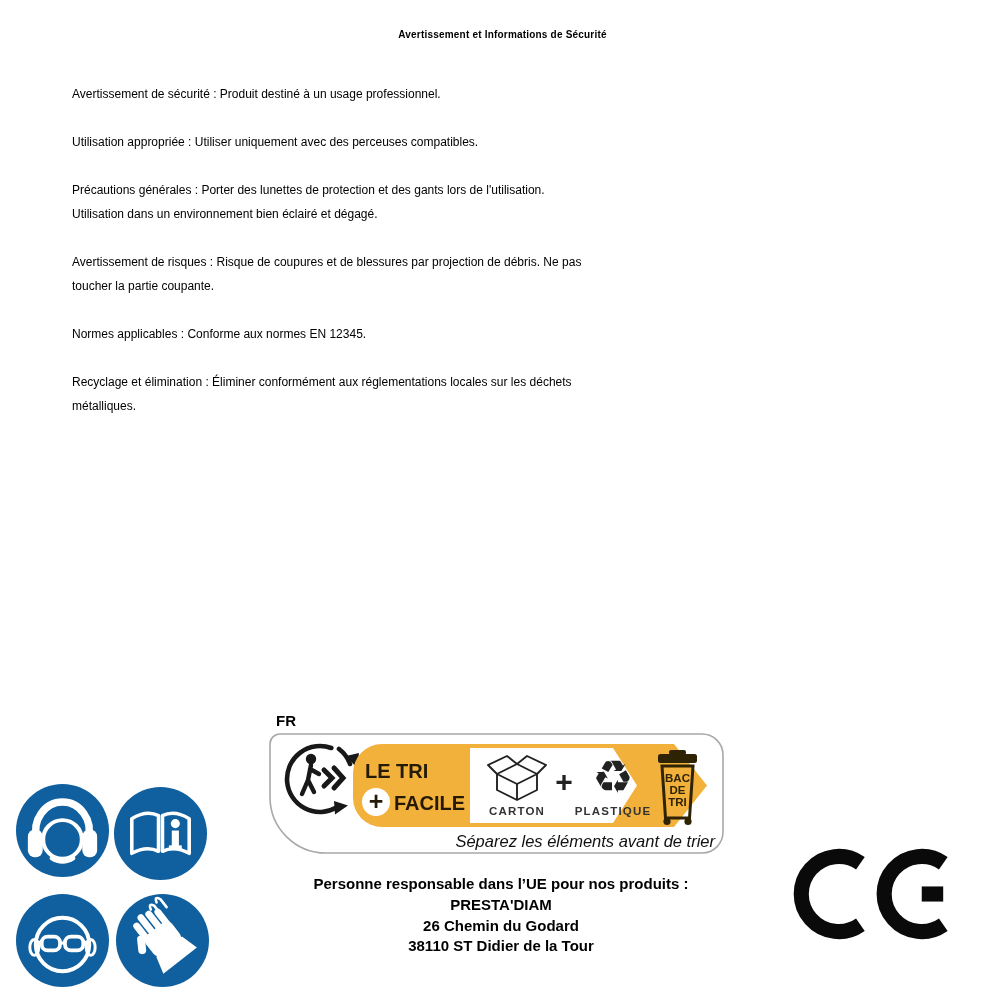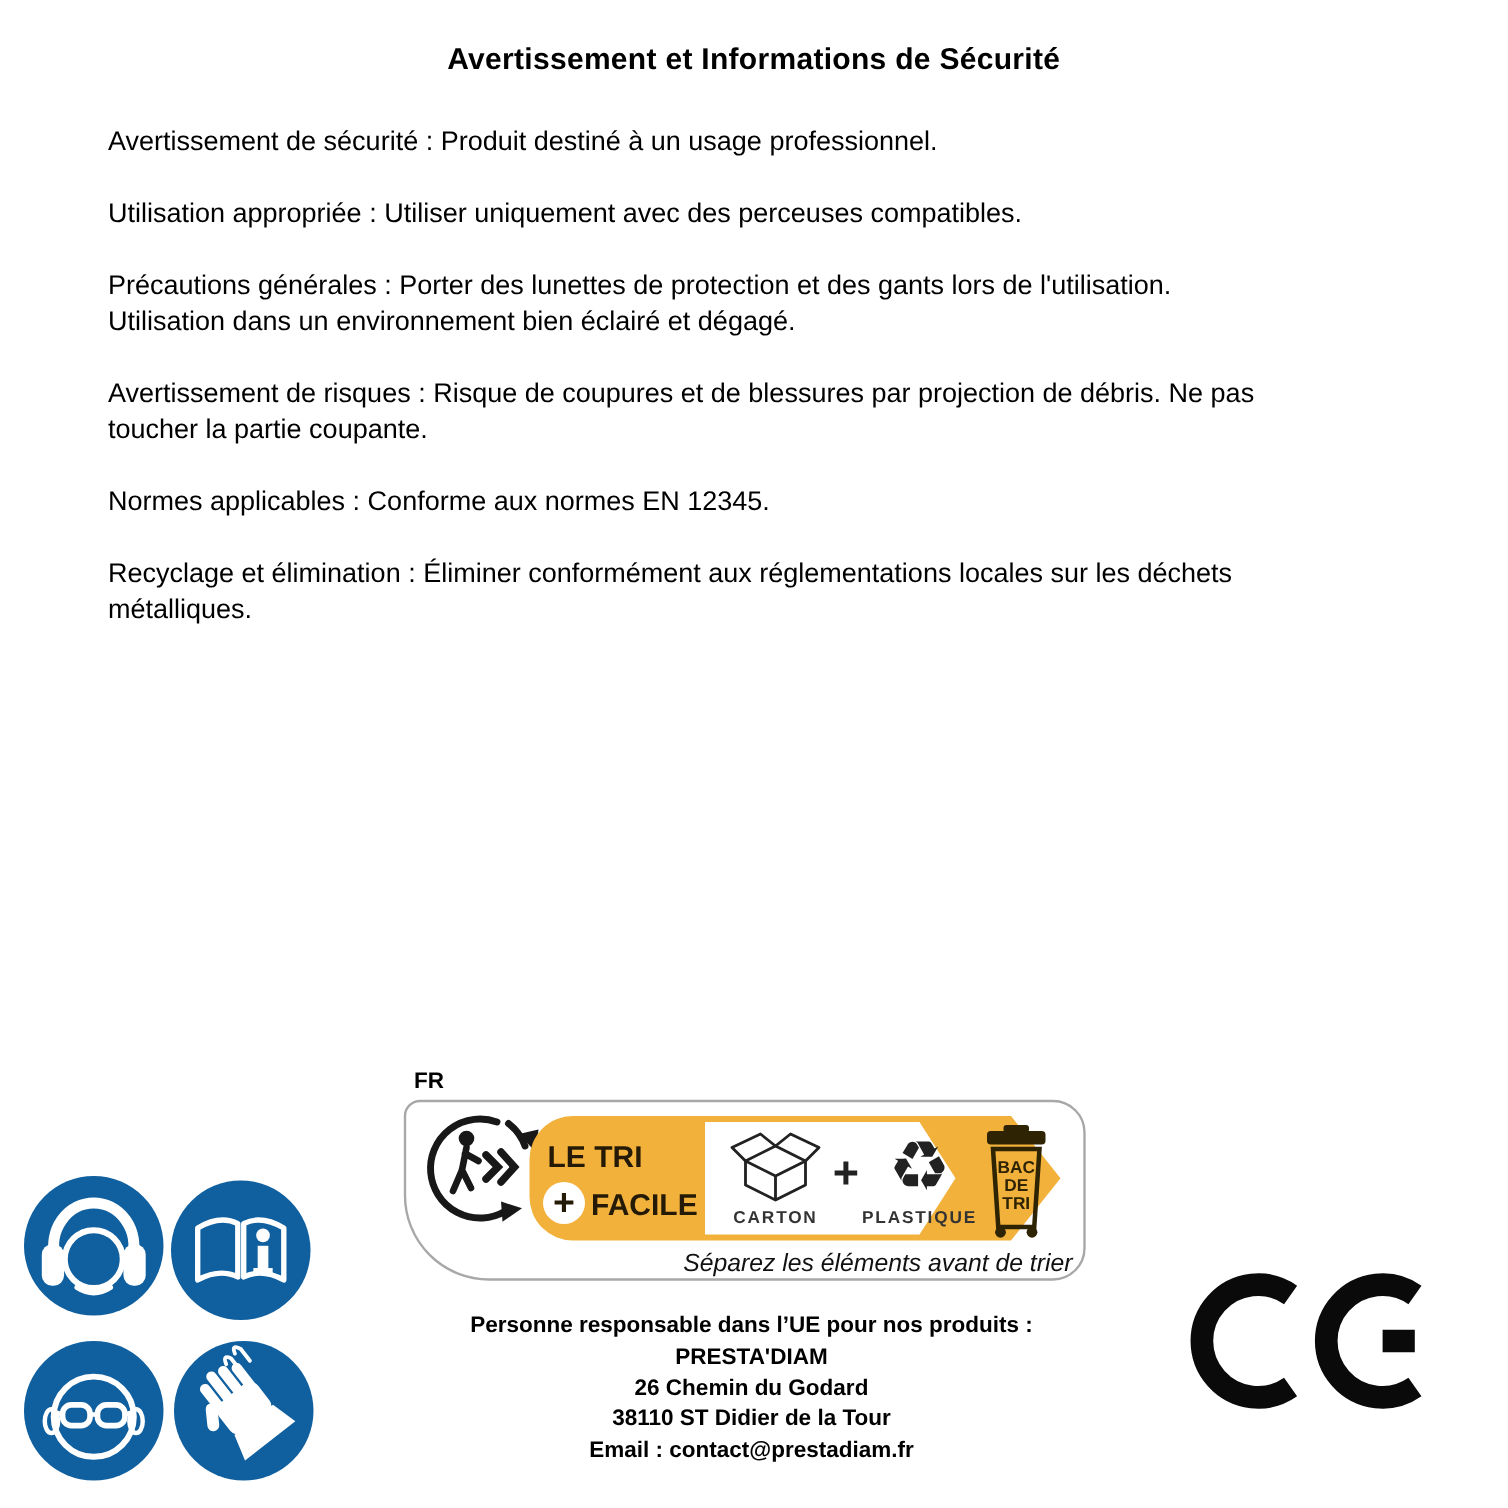--- a/index.html
+++ b/index.html
@@ -1,20 +1,20 @@
 <!DOCTYPE html>
 <html><head>
 <meta charset="utf-8">
 <style>
   html,body{margin:0;padding:0;background:#fff;}
   .page{position:relative;width:1005px;height:1005px;background:#ffffff;overflow:hidden;
         font-family:"Liberation Sans",sans-serif;color:#000;}
   .doc-title{position:absolute;top:29px;left:0;width:100%;text-align:center;
-             font-size:20px;font-weight:bold;letter-spacing:.2px;}
-  .body-text{position:absolute;left:72px;top:82px;width:880px;font-size:18px;line-height:24px;}
+             font-size:10px;font-weight:bold;letter-spacing:.2px;}
+  .body-text{position:absolute;left:72px;top:82px;width:880px;font-size:12px;line-height:24px;}
   .body-text p{margin:0 0 24px 0;}
   .body-text .line{display:block;}
   .safety-icons{position:absolute;left:14px;top:782px;width:198px;height:208px;}
   .picto{position:absolute;width:95px;height:95px;}
   .picto svg{display:block;width:100%;height:100%;}
   .p1{left:1px;top:1px;} .p2{left:99px;top:4px;} .p3{left:1px;top:111px;} .p4{left:101px;top:111px;}
   .fr-code{position:absolute;left:276px;top:712px;font-size:15px;font-weight:bold;}
   .tri-label{position:absolute;left:268px;top:732px;width:459px;height:124px;}
   .tri-label svg{display:block;width:100%;height:100%;}
   .responsible{position:absolute;left:255px;top:874px;width:492px;text-align:center;
@@ -150,21 +150,20 @@
       </g>
       <text x="447" y="115" font-family="Liberation Sans, sans-serif" font-size="16.5" font-style="italic" fill="#111" text-anchor="end">Séparez les éléments avant de trier</text>
     </svg>
   </div>
 
   <div class="responsible">
     <div>Personne responsable dans l’UE pour nos produits :</div>
     <div>PRESTA'DIAM</div>
     <div>26 Chemin du Godard</div>
     <div>38110 ST Didier de la Tour</div>
-    <div>Email : contact@prestadiam.fr</div>
   </div>
 
   <div class="ce-mark">
     <svg viewBox="0 0 162 102">
       <path d="M69.1 19.5 A 38.5 38.5 0 1 0 69.1 82.5" fill="none" stroke="#0a0a0a" stroke-width="15.5"></path>
       <path d="M154.1 19.5 A 38.5 38.5 0 1 0 154.1 82.5" fill="none" stroke="#0a0a0a" stroke-width="15.5"></path>
       <path d="M132 51 H 154" fill="none" stroke="#0a0a0a" stroke-width="15.5"></path>
     </svg>
   </div>
 

